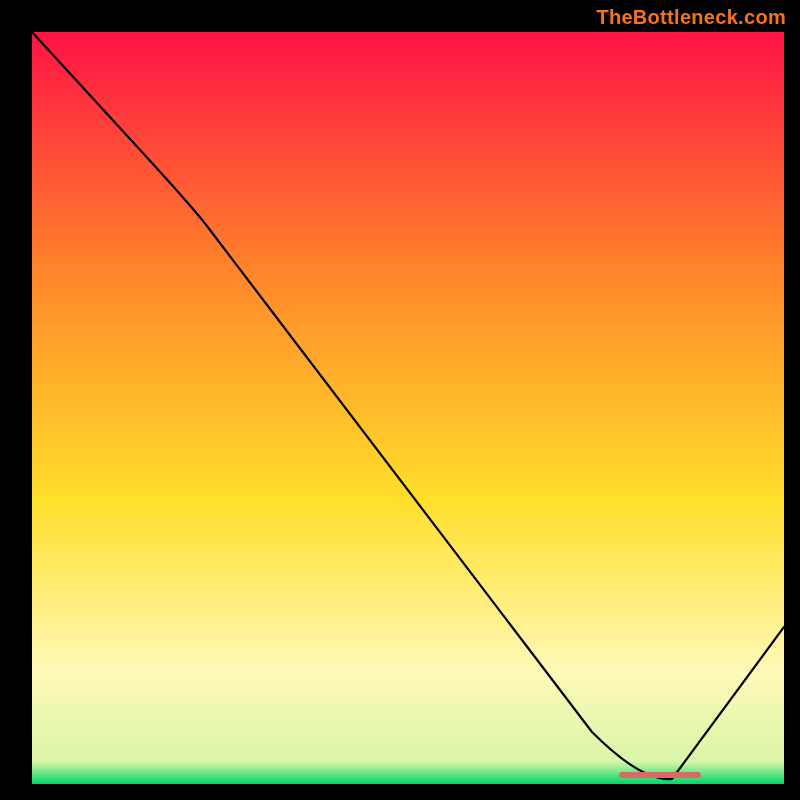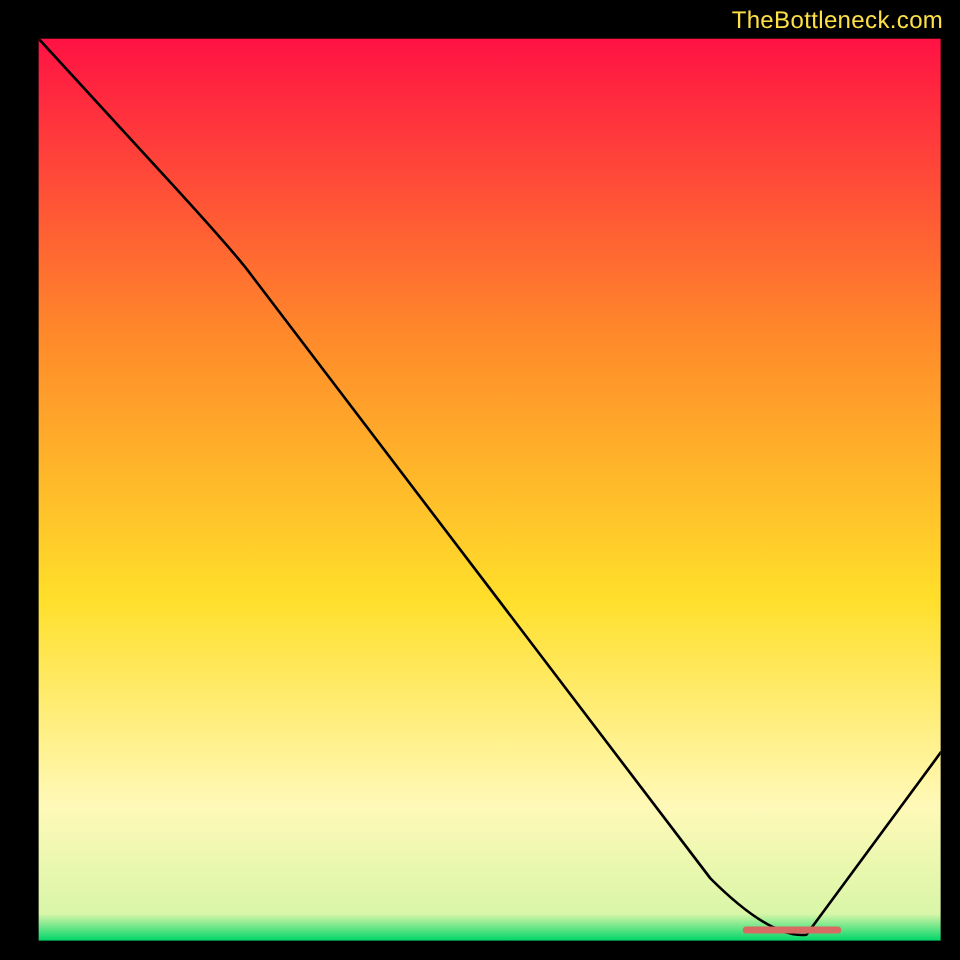--- a/index.html
+++ b/index.html
@@ -13,23 +13,23 @@
   }
   .stage {
     position: relative;
     width: 800px;
     height: 800px;
   }
   .watermark {
     position: absolute;
     top: 6px;
     right: 14px;
-    color: #fde047;
+    color: #f97316;
     font-size: 20px;
-    font-weight: 400;
+    font-weight: 700;
     letter-spacing: 0.3px;
     user-select: none;
   }
   .plot {
     position: absolute;
     left: 32px;
     top: 32px;
     width: 752px;
     height: 752px;
   }

